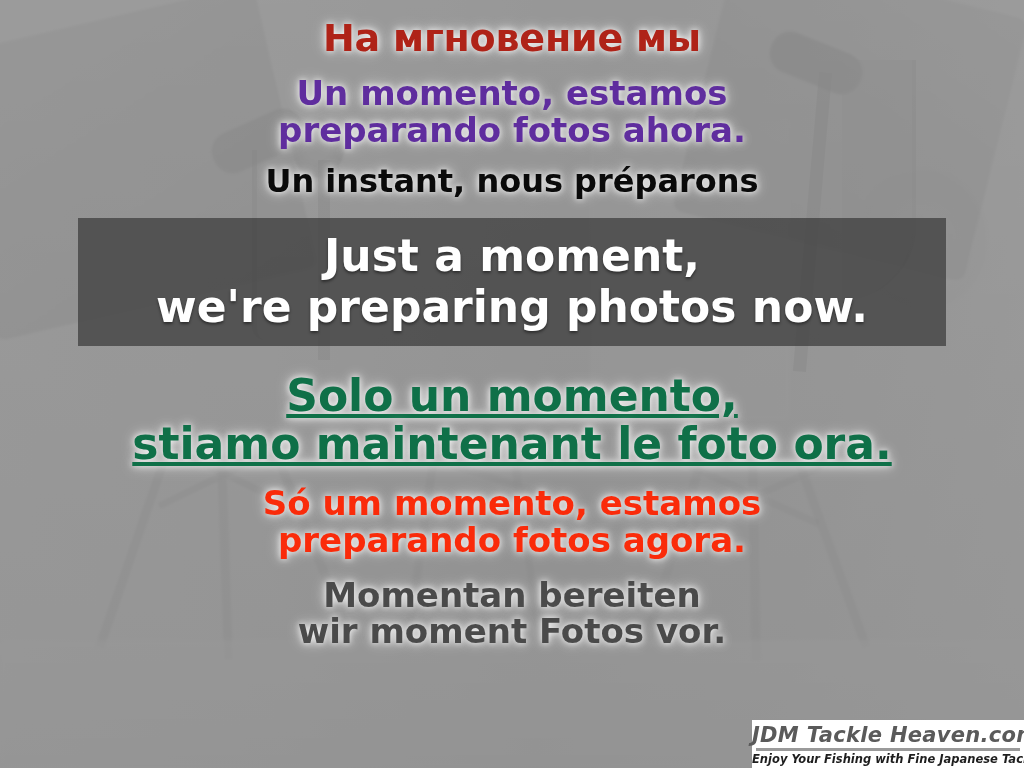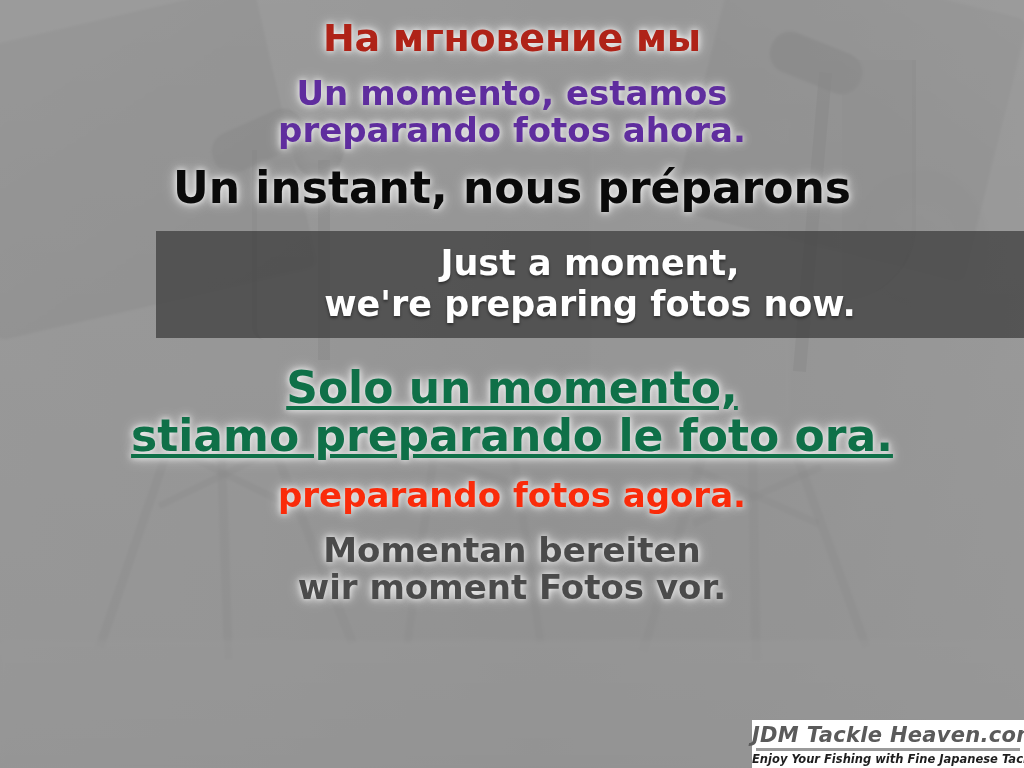--- a/index.html
+++ b/index.html
@@ -162,21 +162,21 @@
     position: absolute; inset: 0;
     background: rgba(150,150,150,0.62);
   }
 
   
   #content {
     position: absolute;
     inset: 0;
     display: flex;
     flex-direction: column;
-    align-items: flex-end;
+    align-items: center;
   }
   .msg {
     text-align: center;
     font-weight: bold;
     line-height: 1.08;
     width: 100%;
     box-sizing: border-box;
   }
   .glow {
     text-shadow:
@@ -188,27 +188,27 @@
     margin-top: 18px;
     font-size: 38px;
     letter-spacing: -0.2px;
   }
   #msg-es {
     margin-top: 16px;
     font-size: 34px;
   }
   #msg-fr {
     margin-top: 16px;
-    font-size: 44px;
+    font-size: 32px;
   }
   #msg-en-banner {
     margin-top: 19px;
     width: 868px;
     padding: 12px 0 14px 0;
-    font-size: 35px;
+    font-size: 44px;
     line-height: 1.16;
     background: rgba(58,58,58,0.72);
     text-shadow: 0 2px 3px rgba(0,0,0,.45);
   }
   #msg-it {
     margin-top: 26px;
     font-size: 44px;
     text-decoration: underline;
   }
   #msg-pt {
@@ -306,29 +306,30 @@
       <div>Un momento, estamos</div>
       <div>preparando fotos ahora.</div>
     </div>
 
     <div class="msg glow" id="msg-fr" style="color: rgb(10, 10, 10);">
       <div>Un instant, nous préparons</div>
     </div>
 
     <div class="msg" id="msg-en-banner" style="color: rgb(255, 255, 255); background: rgba(58, 58, 58, 0.72);">
       <div>Just a moment,</div>
-      <div>we're preparing fotos now.</div>
+      <div>we're preparing photos now.</div>
     </div>
 
     <div class="msg glow" id="msg-it" style="color: rgb(15, 112, 72);">
       <div>Solo un momento,</div>
-      <div>stiamo preparando le foto ora.</div>
+      <div>stiamo maintenant le foto ora.</div>
     </div>
 
     <div class="msg glow" id="msg-pt" style="color: rgb(250, 43, 10);">
+      <div>Só um momento, estamos</div>
       <div>preparando fotos agora.</div>
     </div>
 
     <div class="msg glow" id="msg-de" style="color: rgb(74, 74, 74);">
       <div>Momentan bereiten</div>
       <div>wir moment Fotos vor.</div>
     </div>
 
   </div>
 

